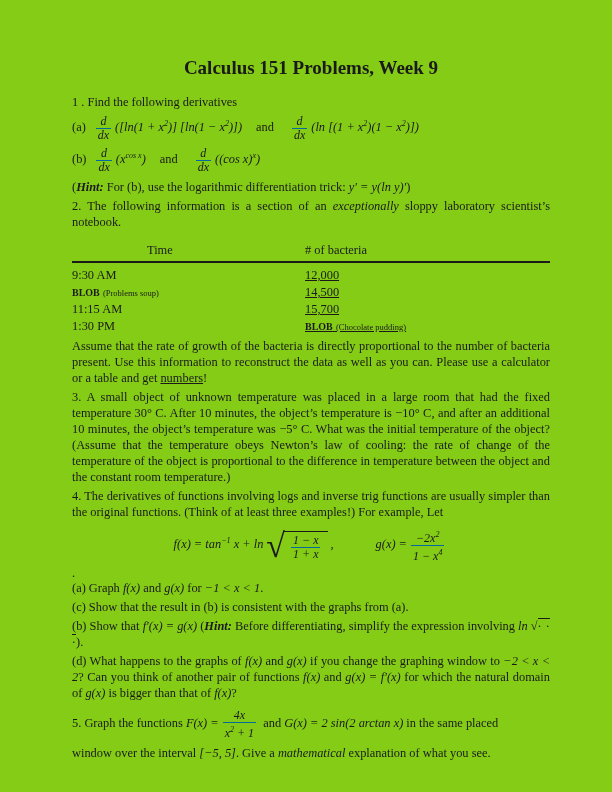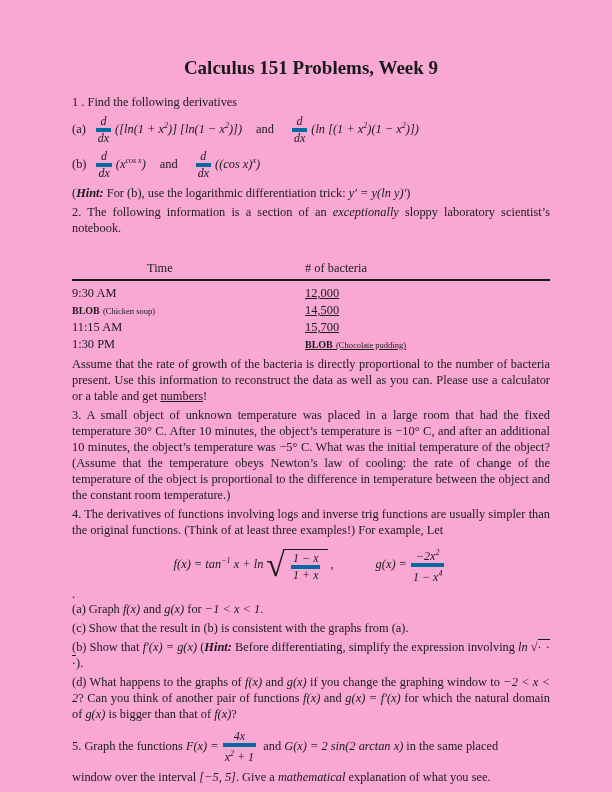--- a/index.html
+++ b/index.html
@@ -1,43 +1,43 @@
 <!DOCTYPE html>
 <html><head>
 <meta charset="utf-8">
 <style>
   html,body{margin:0;padding:0;background:#fff;}
   .page{width:612px;height:792px;box-sizing:border-box;padding:56px 62px 0 72px;
-        background:#f9a8d4;color:#1a1a1a;font-family:"Liberation Serif","DejaVu Serif",serif;
+        background:#84cc16;color:#1a1a1a;font-family:"Liberation Serif","DejaVu Serif",serif;
         font-size:12.4px;line-height:16px;overflow:hidden;}
   .title{font-size:19px;line-height:24px;font-weight:bold;text-align:center;margin:0 0 14px 0;}
   p{margin:0;}
   .para{text-align:justify;margin-top:3px;}
   .pline{margin-top:4px;}
   .mline{margin:5px 0;white-space:nowrap;}
   .mcenter{text-align:center;margin:8px 0 2px 0;}
   .i{font-style:italic;}
   .bi{font-style:italic;font-weight:bold;}
   .u{text-decoration:underline;}
   .m{font-style:italic;}
   .sup{font-size:8px;vertical-align:5px;letter-spacing:0;}
   .ovl{border-top:1px solid #1a1a1a;letter-spacing:1px;}
   .conj{font-style:normal;margin:0 14px;}
   .lab{margin-right:6px;}
   .frac{display:inline-flex;flex-direction:column;align-items:center;vertical-align:middle;
         margin:0 4px;line-height:13px;}
   .frac .num,.frac .den{padding:0 2px;font-size:12px;}
-  .frac .den{border-top:4px solid #0369a1;}
+  .frac .den{border-top:1px solid #0369a1;}
   .sqrt{display:inline-flex;align-items:center;vertical-align:middle;margin:0 2px 0 3px;}
   .rad{font-style:normal;font-size:34px;line-height:30px;margin-right:-1px;}
   .sqrt-body{border-top:1.4px solid #1a1a1a;padding:2px 4px 0 3px;display:inline-block;}
   .gap-g{margin-left:42px;font-family:Liberation Serif, serif;}
   .stray{margin-top:6px;line-height:8px;}
   
-  .btable{margin:24px 0 2px 0;}
+  .btable{margin:12px 0 2px 0;}
   .thead{display:flex;}
   .th1{display:inline-block;width:233px;box-sizing:border-box;padding-left:75px;}
   .th2{display:inline-block;}
   .rule{border-bottom:2px solid #1a1a1a;margin:3px 0 4px 0;width:100%;}
   .trow{display:flex;align-items:baseline;height:17px;}
   .c1{display:inline-block;width:233px;}
   .c2{display:inline-block;text-decoration:underline;}
   .blob{font-weight:bold;font-size:10px;}
   .note{font-size:8.5px;}
 </style>
@@ -74,21 +74,21 @@
     <div class="thead">
       <span class="th1">Time</span>
       <span class="th2"># of bacteria</span>
     </div>
     <div class="rule"></div>
     <div class="trow">
       <span class="c1">9:30 AM</span>
       <span class="c2">12,000</span>
     </div>
     <div class="trow">
-      <span class="c1"><span class="blob">BLOB</span> <span class="note">(Chicken soup)</span></span>
+      <span class="c1"><span class="blob">BLOB</span> <span class="note">(Problems soup)</span></span>
       <span class="c2">14,500</span>
     </div>
     <div class="trow">
       <span class="c1">11:15 AM</span>
       <span class="c2">15,700</span>
     </div>
     <div class="trow">
       <span class="c1">1:30 PM</span>
       <span class="c2"><span class="blob">BLOB</span> <span class="note">(Chocolate pudding)</span></span>
     </div>

